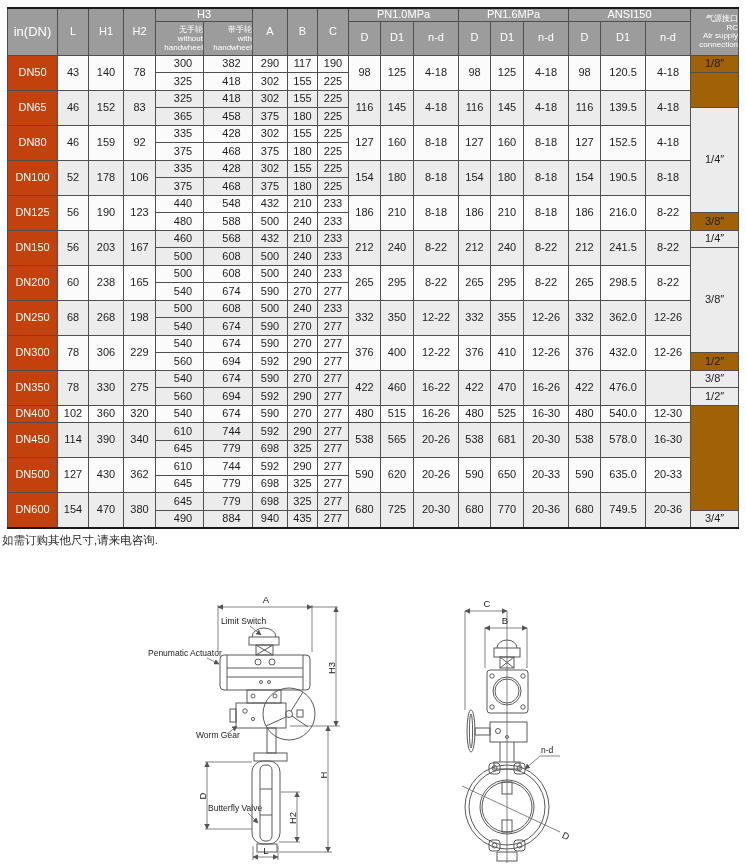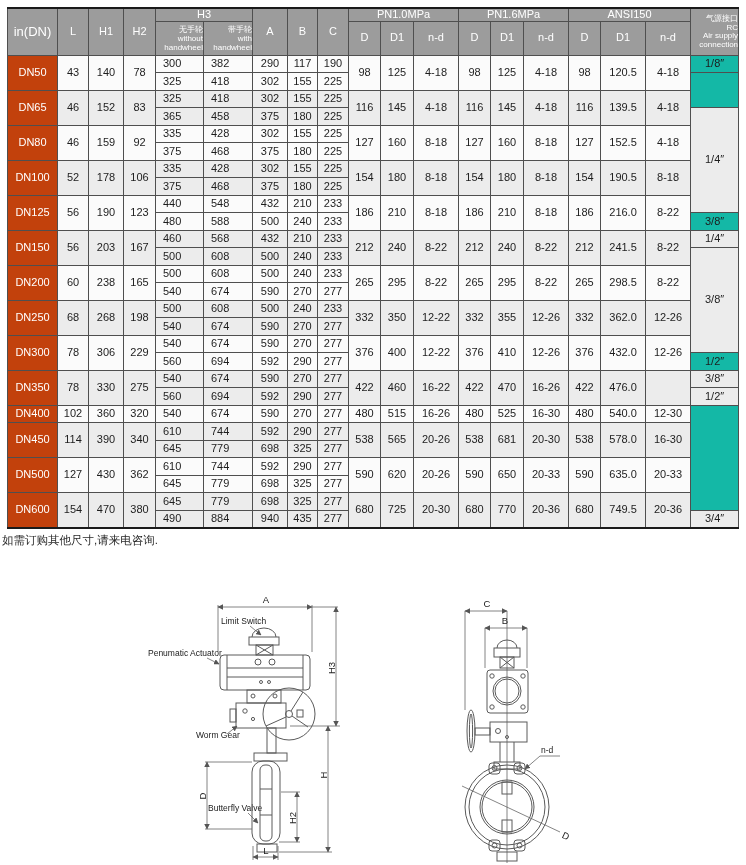--- a/index.html
+++ b/index.html
@@ -8,22 +8,22 @@
   .page{position:absolute;inset:0;background:#fff;overflow:hidden}
 
   table.dim{position:absolute;left:7px;top:7px;width:731px;border-collapse:collapse;table-layout:fixed;
     border:1px solid #222;border-top:2px solid #1a1a1a;border-bottom:2px solid #1a1a1a}
   th,td{border:1px solid #4f4f4f;padding:0;height:17.5px;font-size:11px;color:#1d1d1d;
     text-align:center;font-weight:normal;line-height:1.05;overflow:hidden;white-space:nowrap}
   thead th{background:#9c9c9c;color:#fff}
   tbody th{background:#c2410c;color:#fff}
   td{background:#fbfbfb}
   tr.shade td{background:#ececec}
-  td.l-h3{text-align:left;padding-left:7px}
-  td.cell-rc{background:#14b8a6}
+  td.l-h3{text-align:center;padding-left:7px}
+  td.cell-rc{background:#a16207}
   .hr1 th{height:12px;font-size:11px}
   .hr2 th{height:34px}
   th.dn-head{font-size:13px}
   th.small{font-size:8px;text-align:right;padding:1px 0 0 4px;line-height:9px}
   th.small span{display:block}
   th.rchead{font-size:8px;text-align:right;padding:1px 0 0 3px;line-height:8.5px}
   th.rchead span{display:block}
 
   .note{position:absolute;left:2px;font-size:11.5px;color:#2a2a2a}
   .note-cn{top:533px}

